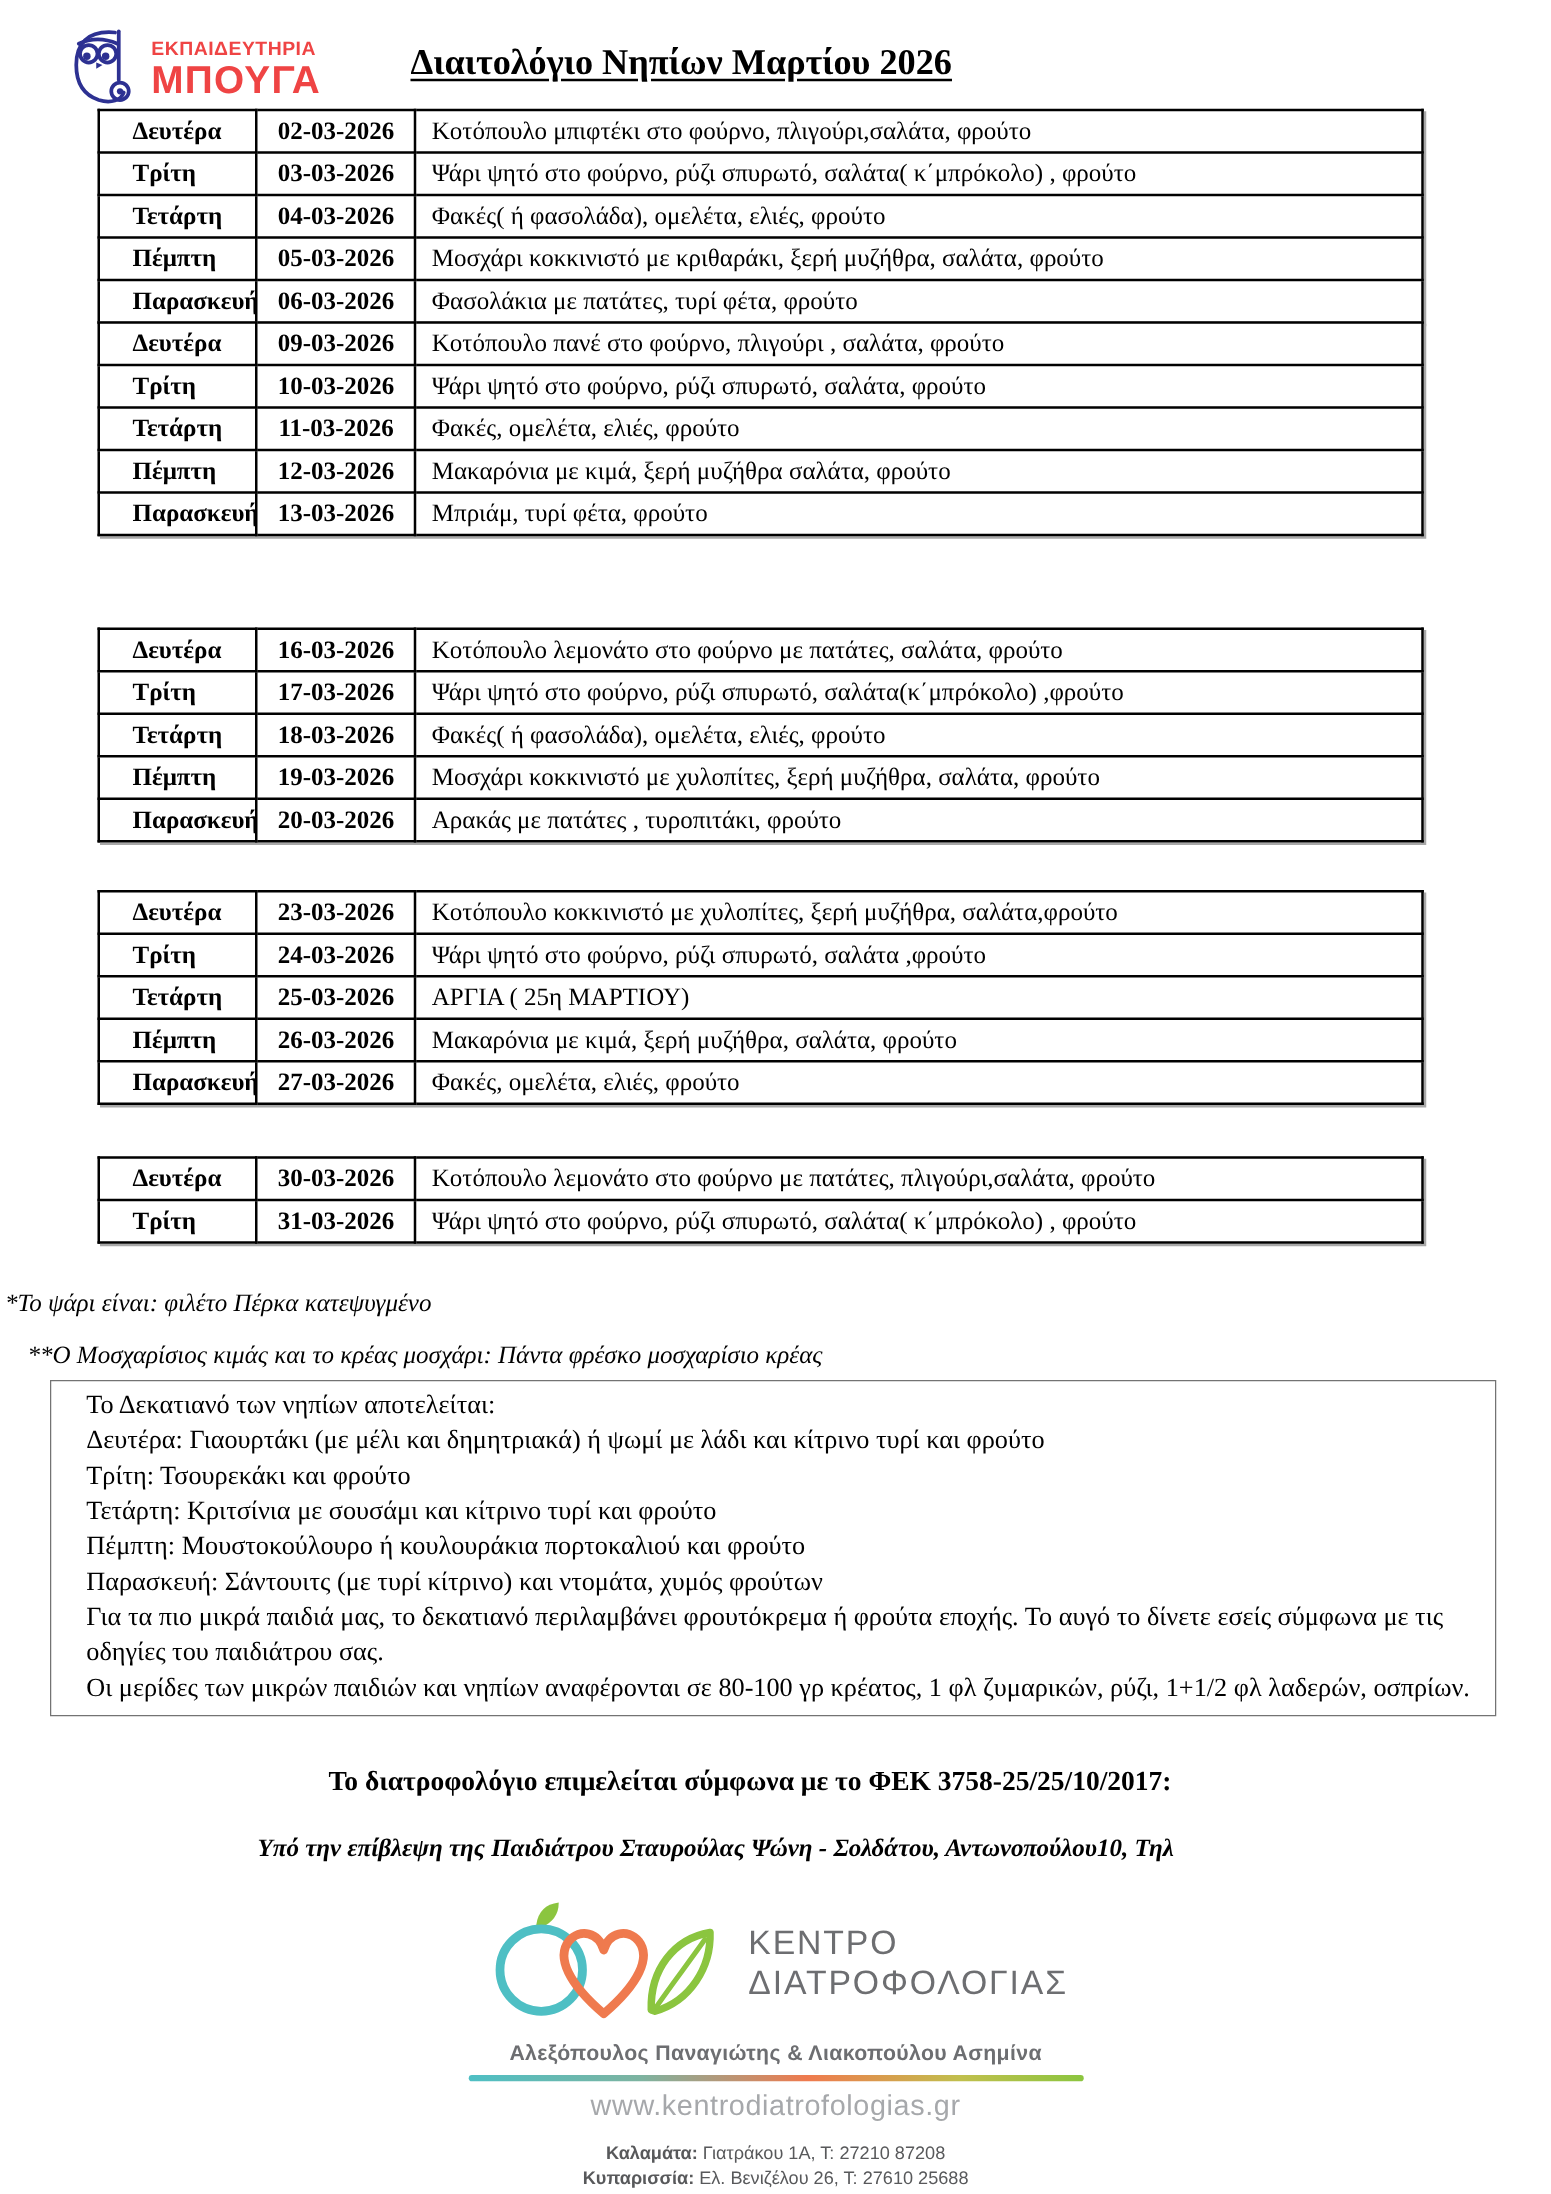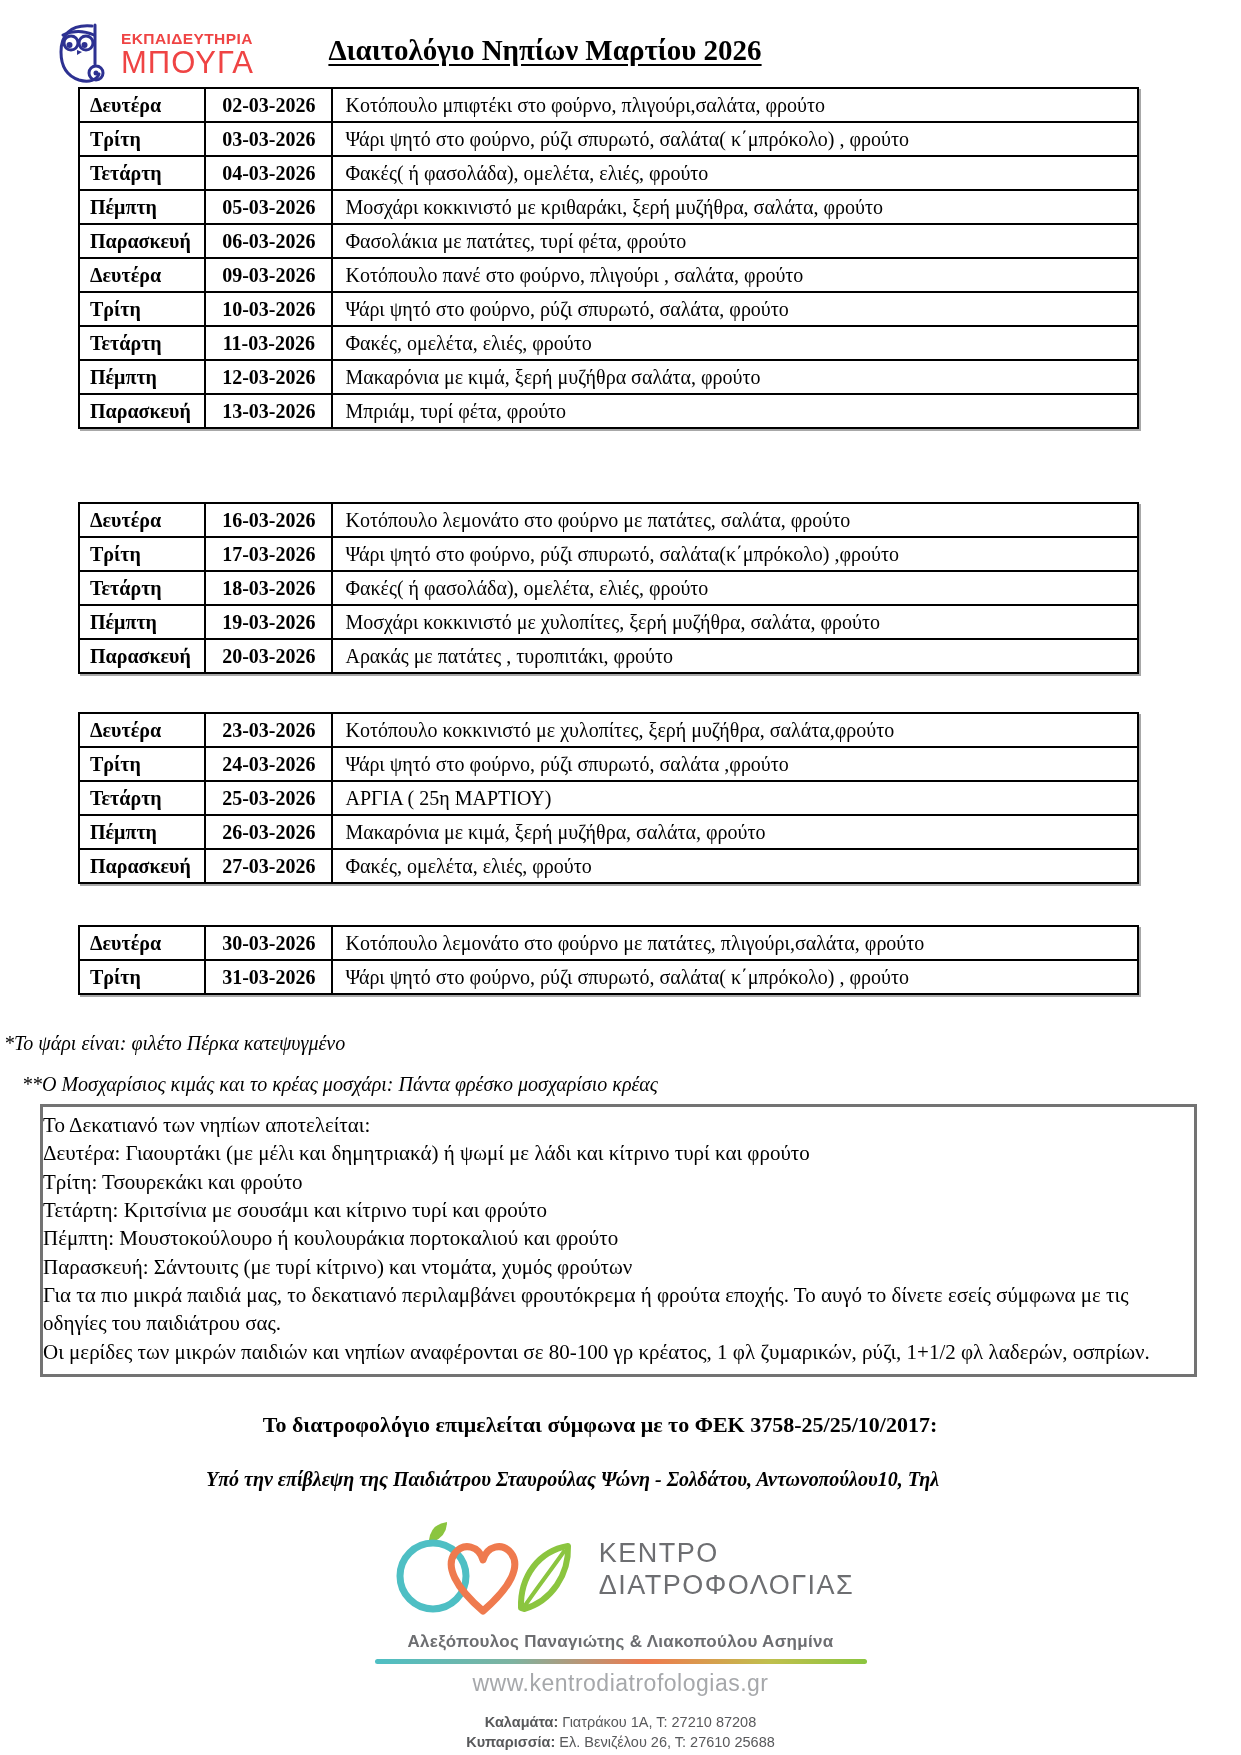--- a/index.html
+++ b/index.html
@@ -14,56 +14,56 @@
     overflow:hidden;
   }
 
   
   .school-logo {
     position:absolute; left:55px; top:20px;
     display:flex; align-items:center; gap:8px;
   }
   .school-logo-text { font-family:"Liberation Sans", sans-serif; color:#ef4444; line-height:1.02; }
   .school-name-top { font-size:15.5px; font-weight:bold; letter-spacing:0.4px; }
-  .school-name-bottom { font-size:31px; font-weight:normal; letter-spacing:1px; }
+  .school-name-bottom { font-size:31px; font-weight:bold; letter-spacing:1px; }
   .doc-title {
     position:absolute; left:130px; top:34px; width:830px;
     text-align:center; font-size:29px; font-weight:bold;
     text-decoration:underline; text-underline-offset:4px;
   }
 
   
   .menu-table {
     position:absolute; left:78px;
     border-collapse:collapse; table-layout:fixed; width:1061px;
     background:#fff; box-shadow:2px 2px 0 #a8a8a8;
   }
   .menu-table td {
     border:2px solid #000; font-size:20px; line-height:24px;
     padding:4px 8px; white-space:nowrap; overflow:hidden;
   }
-  td.c-day  { width:123px; font-weight:bold; padding-left:10px; }
+  td.c-day  { width:123px; font-weight:bold; padding-left:26px; }
   td.c-date { width:124px; font-weight:bold; text-align:center; }
   td.c-meal { width:785px; padding-left:12px; }
   .wk1 { top:87px; }
   .wk2 { top:257px; }
   .wk3 { top:502px; }
   .wk4 { top:712px; }
   .wk5 { top:925px; }
 
   
   .note { position:absolute; left:4px; width:1216px; text-align:left; font-style:italic; font-size:20px; }
   .note-fish { top:1032px; }
   .note-beef { top:1073px;padding-left:18px; }
 
   
   .snack-box {
     position:absolute; left:40px; top:1104px; width:1157px;
-    border:3px solid #737373;
-    padding:4px 12px 8px 0;
+    border:1px solid #737373;
+    padding:4px 12px 8px 28px;
     font-size:21px; line-height:1.35;
   }
   .snack-box .line { min-height:28px; }
 
   
   .fek-line {
     position:absolute; left:0; top:1412px; width:1200px;
     text-align:center; font-weight:bold; font-size:22px;
   }
   .supervision-line {

